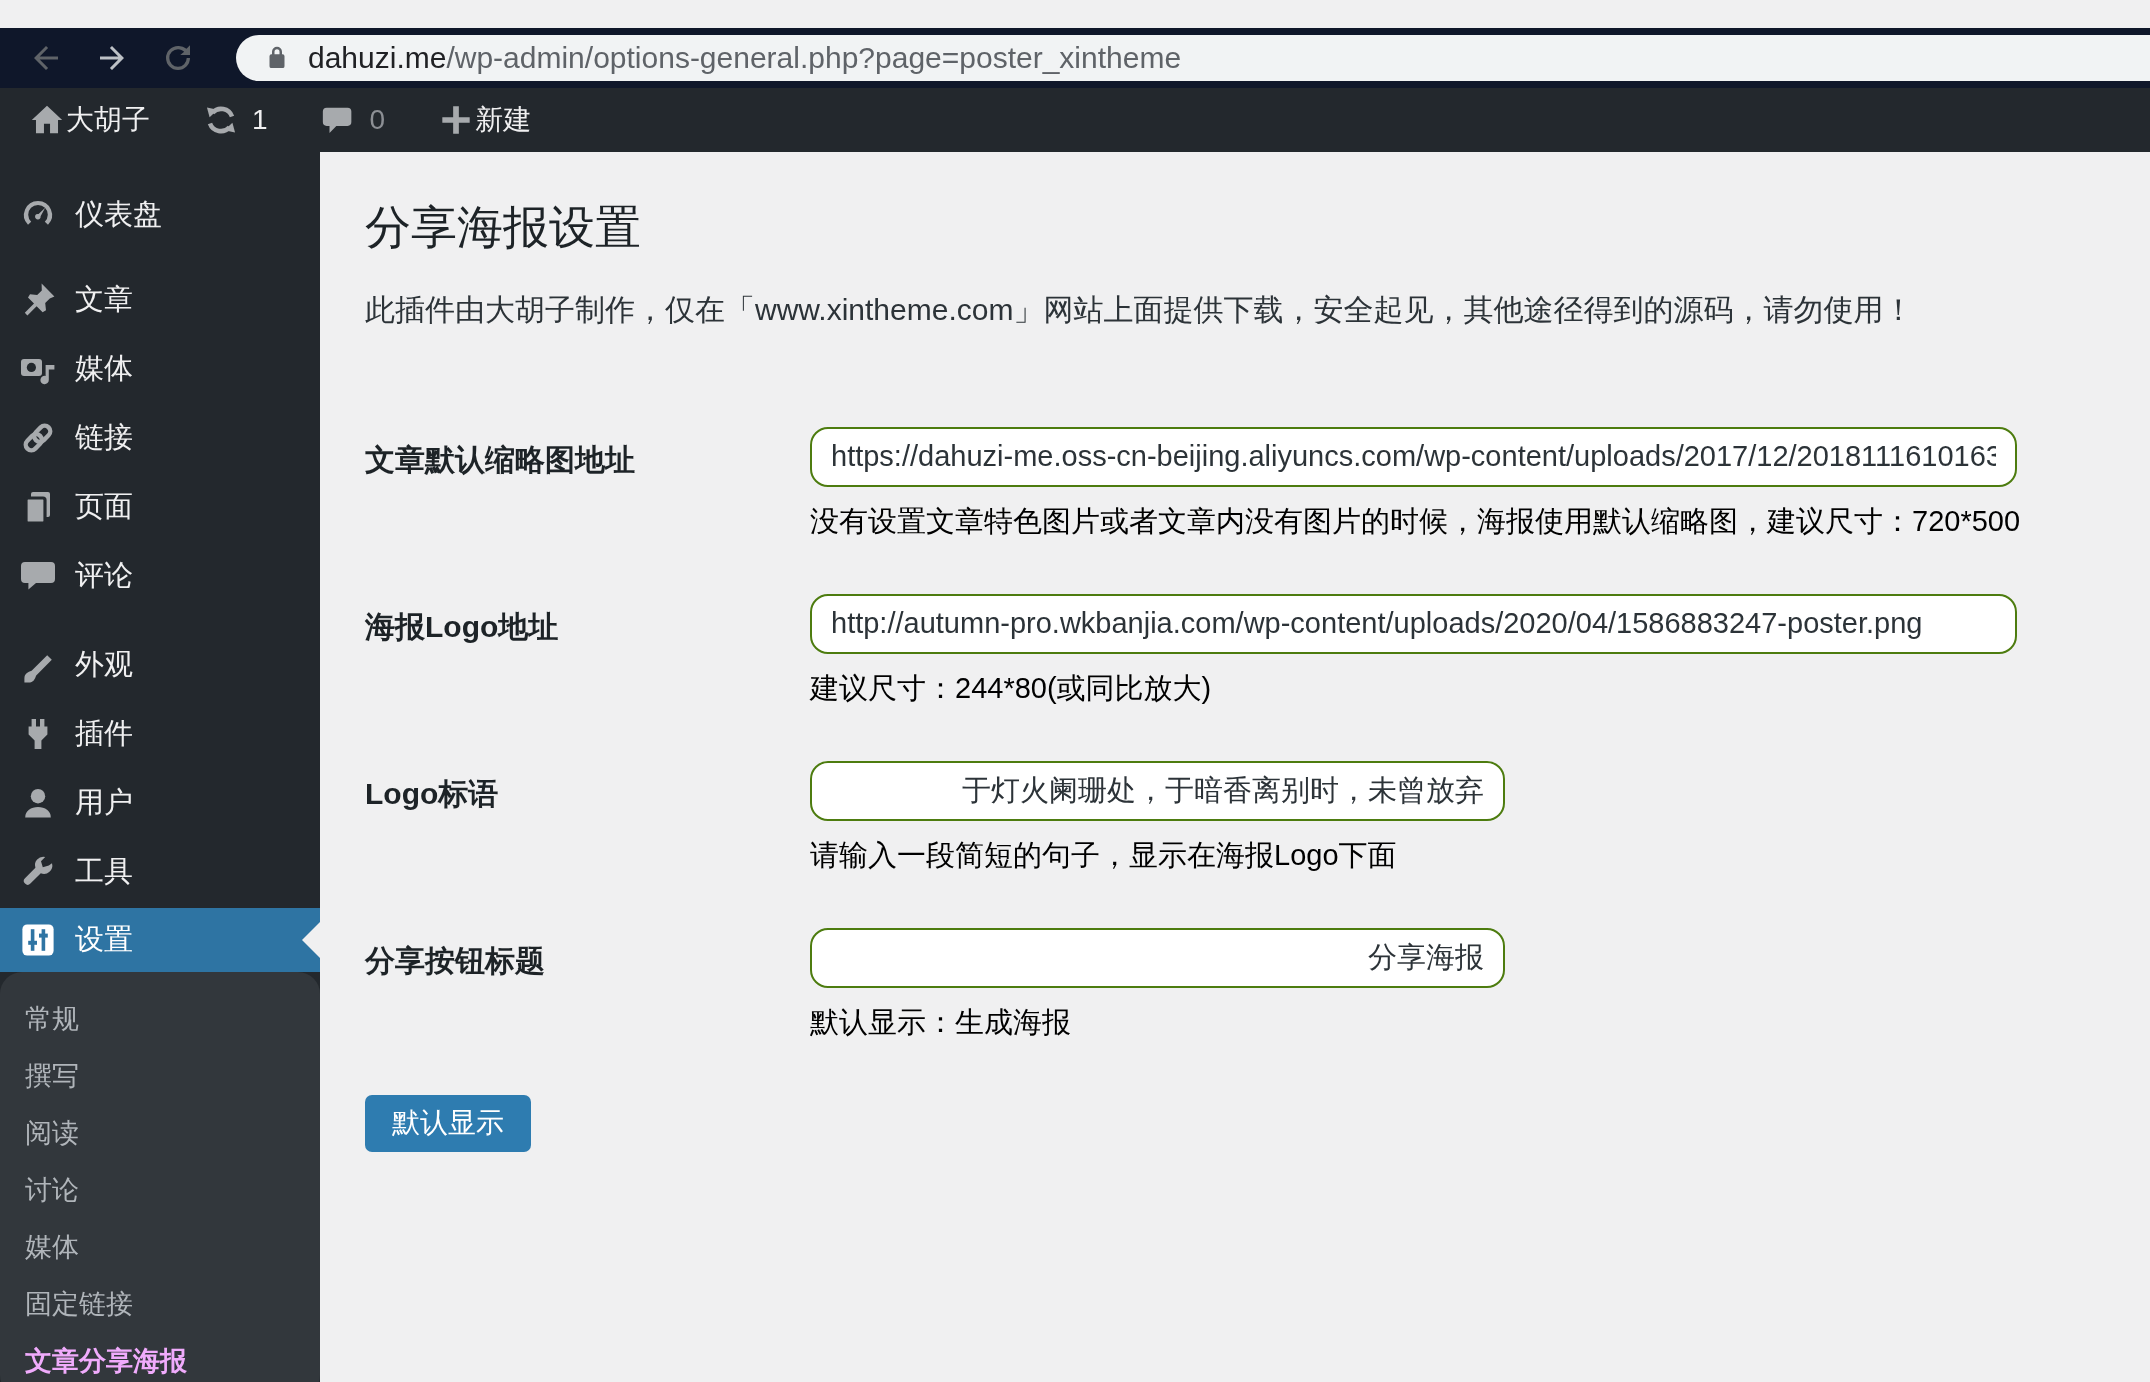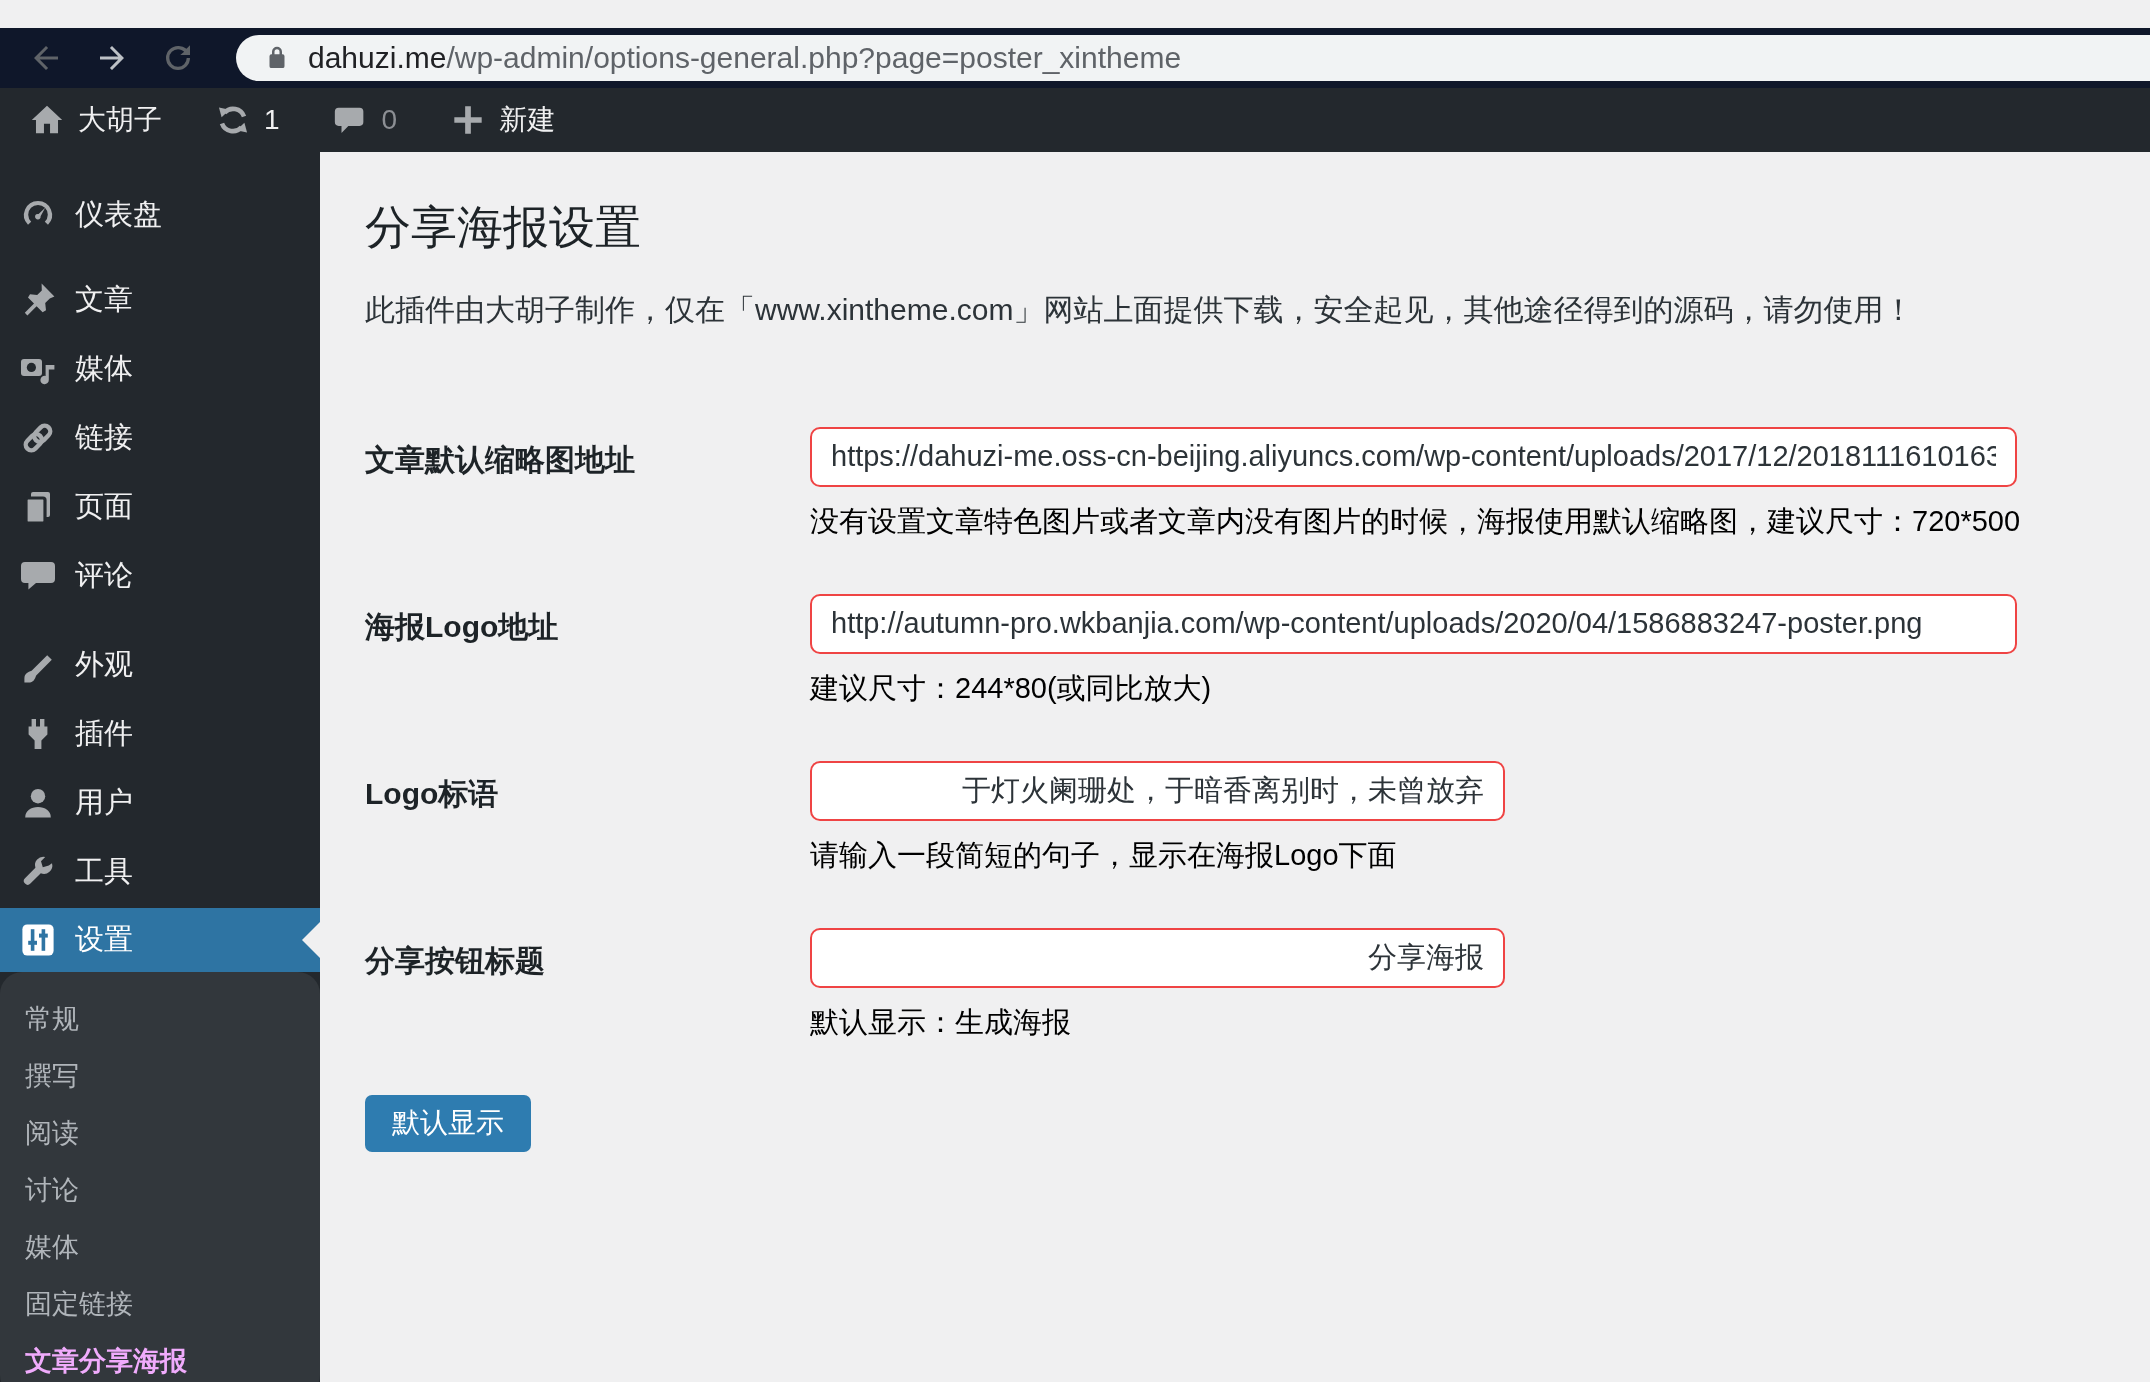--- a/index.html
+++ b/index.html
@@ -24,21 +24,21 @@
   .url-host { color:#202124; }
   .url-path { color:#5f6368; }
 
   
   .adminbar {
     height:64px; background:var(--admin_dark,#23282d); color:#eeeeee;
     display:flex; align-items:center; padding-left:28px; font-size:28px;
   }
   .ab-item { display:flex; align-items:center; height:100%; }
   .ab-item svg { width:38px; height:38px; fill:#a7aaad; }
-  .ab-label { margin-left:12px; color:#f0f0f1; }
+  .ab-label { margin-left:0; color:#f0f0f1; }
   .ab-count { margin-left:12px; color:#f0f0f1; }
   .ab-count.dim { color:#8c8f94; }
   .ab-gap { width:52px; }
 
   
   .page { display:flex; height:1258px; }
 
   
   .sidebar { width:320px; background:var(--admin_dark,#23282d); display:flex; flex-direction:column; flex:0 0 auto; }
   .menu-pad { height:28px; flex:0 0 auto; }
@@ -68,21 +68,21 @@
   .sidebar-bottom-fill { flex:1; background:var(--admin_dark,#23282d); }
 
   
   .content { flex:1; padding:46px 40px 0 45px; overflow:hidden; }
   .page-title { font-size:46px; font-weight:500; color:#1d2327; line-height:1.3; }
   .notice { margin-top:32px; font-size:30px; font-weight:400; color:#2c3338; }
   .form { margin-top:96px; }
   .form-row { display:flex; margin-bottom:52px; }
   .form-row .flabel { width:445px; flex:0 0 auto; font-size:30px; font-weight:700; color:#1d2327; padding-top:13px; }
   .fctrl input {
-    height:60px; border:2px solid #ef4444; border-radius:10px; background:#ffffff;
+    height:60px; border:2px solid #4d7c0f; border-radius:18px; background:#ffffff;
     font-size:29px; color:#2c3338; padding:0 19px;
     font-family:"Liberation Sans","DejaVu Sans",sans-serif;
   }
   .fctrl input.long { width:1207px; }
   .fctrl input.short { width:695px;text-align:right; }
   .fhelp { margin-top:15px; font-size:29px; color:#000000; }
   .save-row { margin-top:18px; }
   .save-btn {
     height:57px; padding:0 27px; background:var(--button_blue,#2e7cb0); color:#ffffff;
     border:none; border-radius:7px; font-size:28px; cursor:pointer;

